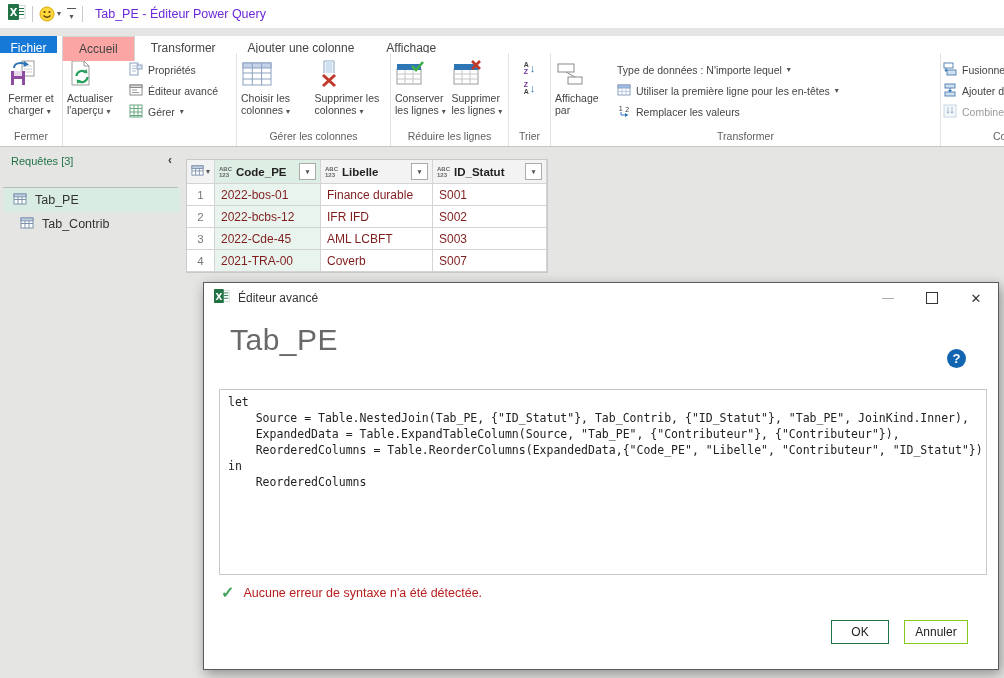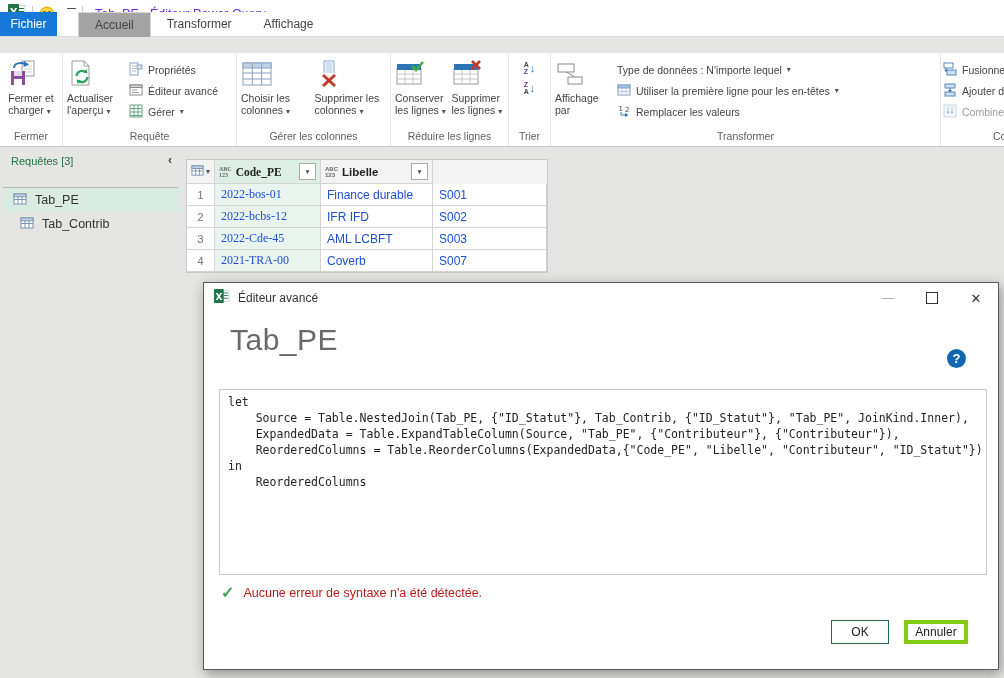--- a/index.html
+++ b/index.html
@@ -8,27 +8,27 @@
   
   .titlebar{position:absolute;left:0;top:0;width:1004px;height:28px;background:#fff;
             display:flex;align-items:center;padding-left:8px;box-sizing:border-box;gap:6px;}
   .tb-sep{width:1px;height:16px;background:#c9c9c9;}
   .tb-title{font-size:12.5px;color:#6d28d9;margin-left:6px;white-space:nowrap;}
   .qat{display:flex;align-items:center;gap:2px;}
   .caret{font-size:8px;color:#555;line-height:8px;}
   .qat-collapse{display:flex;flex-direction:column;align-items:center;line-height:5px;}
   .qat-collapse .bar{width:9px;height:1px;background:#555;margin-bottom:2px;}
   
-  .tabrow{position:absolute;left:0;top:12px;width:1004px;height:25px;background:#fff;
+  .tabrow{position:absolute;left:0;top:36px;width:1004px;height:25px;background:#fff;
           display:flex;align-items:stretch;border-bottom:1px solid #dcdcdc;box-sizing:border-box;}
   .filetab{width:57px;background:#1679d7;color:#fff;font-size:12px;display:flex;
            align-items:center;justify-content:center;}
   .tab{display:flex;align-items:center;padding:0 16px;font-size:12px;color:#444;}
-  .tab.active{border:1px solid #d5d5d5;border-bottom:none;background:#a3a3a3;margin-bottom:-1px;
-              position:relative;z-index:2;margin-left:21px;}
+  .tab.active{border:1px solid #d5d5d5;border-bottom:none;background:#fca5a5;margin-bottom:-1px;
+              position:relative;z-index:2;margin-left:5px;}
   
   .ribbon{position:absolute;left:0;top:53px;width:1004px;height:94px;background:#fff;
           border-bottom:1px solid #c6c6c6;box-sizing:border-box;display:flex;overflow:hidden;}
   .rgroup{display:flex;flex-direction:column;border-right:1px solid #e3e3e3;box-sizing:border-box;flex:none;}
   .rg-content{flex:1;display:flex;align-items:flex-start;padding:3px 2px 0 2px;}
   .rg-label{text-align:center;font-size:10.5px;color:#5f5f5f;padding:1px 0 4px;white-space:nowrap;}
   .bigbtn{display:flex;flex-direction:column;align-items:flex-start;font-size:10.5px;line-height:12px;
           color:#444;text-align:center;padding:2px 2px;box-sizing:border-box;}
   .bigbtn .ic{height:32px;display:flex;align-items:center;justify-content:center;margin-bottom:2px;}
   .smallcol{display:flex;flex-direction:column;gap:3px;padding-top:5px;}
@@ -46,27 +46,27 @@
   .sb-item{display:flex;align-items:center;gap:8px;height:24px;padding-left:20px;font-size:12.5px;color:#333;}
   .sb-item.sel{background:#d9ece3;margin:0 1px 0 4px;padding-left:9px;}
   
   .grid{position:absolute;left:186px;top:159px;background:#fff;border:1px solid #c9c9c9;}
   .g-header{display:flex;height:24px;background:#f3f3f3;}
   .g-row{display:flex;height:22px;background:#fff;}
   .gc{box-sizing:border-box;border-right:1px solid #d4d4d4;border-bottom:1px solid #d4d4d4;
       display:flex;align-items:center;}
   .corner{width:28px;justify-content:center;gap:2px;background:#f3f3f3;}
   .hcell{padding:0 4px;gap:4px;font-weight:bold;font-size:11.5px;color:#222;}
-  .c1{width:106px;font-family:Liberation Serif, serif;} .c2{width:112px;} .c3{width:114px;}
+  .c1{width:106px;} .c2{width:112px;} .c3{width:114px;}
   .typeicon{display:flex;flex-direction:column;font-size:6px;line-height:6px;color:#666;font-weight:bold;}
   .filterbtn{margin-left:auto;width:15px;height:15px;border:1px solid #ababab;background:#fff;
              display:flex;align-items:center;justify-content:center;}
   .filterbtn .caret{font-size:7px;}
   .num{width:28px;justify-content:center;font-size:11.5px;color:#777;}
-  .cell{padding:0 6px;font-size:12px;color:#1d4ed8;}
+  .cell{padding:0 6px;font-size:12px;color:#7f1d1d;}
   .selh{background:#ddeee5;}
   .selc{background:#e9f4ee;}
   
   .dialog{position:absolute;left:203px;top:282px;width:796px;height:388px;background:#fff;
           border:1px solid #5a5a5a;box-shadow:2px 4px 12px rgba(0,0,0,.38);box-sizing:border-box;}
   .dlg-titlebar{height:30px;display:flex;align-items:center;padding-left:10px;gap:8px;}
   .dlg-title{font-size:12px;color:#333;}
   .dlg-controls{margin-left:auto;display:flex;align-items:center;height:30px;}
   .wbtn{width:44px;height:30px;display:flex;align-items:center;justify-content:center;
         font-size:13px;color:#333;}
@@ -81,21 +81,21 @@
            background:#fff;box-sizing:border-box;overflow:hidden;}
   .codebox pre{margin:0;padding:4px 8px;font-family:"DejaVu Sans Mono",monospace;font-size:11.5px;
                line-height:16px;color:#222;}
   .statusrow{position:absolute;left:17px;top:300px;display:flex;align-items:center;gap:9px;}
   .checkmark{color:#42a35c;font-size:16px;font-weight:bold;}
   .statustext{font-size:12.5px;color:#b91c1c;}
   .dlg-buttons{position:absolute;right:30px;top:337px;display:flex;gap:15px;}
   .btn{height:24px;background:#fff;font-size:12px;color:#222;display:flex;align-items:center;
        justify-content:center;box-sizing:border-box;}
   .btn.ok{width:58px;border:1px solid #217346;}
-  .btn.cancel{width:64px;border:4px solid #84cc16;}
+  .btn.cancel{width:64px;border:1px solid #84cc16;}
 </style>
 </head>
 <body>
 
 <div class="screen">
 
   <div class="titlebar">
     <span>
       <svg width="18" height="18" viewBox="0 0 18 18">
         <rect x="10" y="2.5" width="7" height="13" fill="#fff" stroke="#a5c4b2" stroke-width="0.6"></rect>
@@ -123,20 +123,21 @@
       <span class="caret">▾</span>
     </span>
     <span class="tb-sep"></span>
     <span class="tb-title">Tab_PE - Éditeur Power Query</span>
   </div>
 
   <div class="tabrow">
     <div class="filetab">Fichier</div>
     <div class="tab active">Accueil</div>
     <div class="tab">Transformer</div>
+    <div class="tab">Ajouter une colonne</div>
     <div class="tab">Affichage</div>
   </div>
 
   <div class="ribbon">
 
     <div class="rgroup" style="width:63px">
       <div class="rg-content" style="justify-content:center">
         <div class="bigbtn">
           <span class="ic">
             <svg width="30" height="30" viewBox="0 0 30 30">
@@ -200,21 +201,20 @@
               <svg width="14" height="14" viewBox="0 0 14 14">
                   <rect x="1" y="1" width="12" height="12" fill="#fff" stroke="#6aa884"></rect>
                   <path d="M1 4.5h12M1 8h12M1 11.5h12M5 1v12M9 1v12" stroke="#6aa884"></path>
                 </svg>
             </span>
             <span>Gérer</span>
             <span class="caret">▾</span>
           </div>
         </div>
       </div>
-      <div class="rg-label">Requête</div>
     </div>
 
     <div class="rgroup" style="width:154px">
       <div class="rg-content" style="justify-content:center">
         <div class="bigbtn" style="width:74px">
           <span class="ic">
             <svg width="32" height="28" viewBox="0 0 32 28">
               <rect x="2" y="3" width="28" height="22" fill="#fff" stroke="#8aa0c0"></rect>
               <rect x="2" y="3" width="28" height="5" fill="#c4d2e8" stroke="#8aa0c0"></rect>
               <path d="M2 13h28M2 19h28M11.3 3v22M20.6 3v22" stroke="#8aa0c0"></path>
@@ -424,20 +424,30 @@
         <span class="filterbtn">
             <span class="caret">▾</span>
           </span>
       </div>
       <div class="gc hcell c2">
         <span class="typeicon">
           <span>ABC</span>
             <span>123</span>
         </span>
         <span>Libelle</span>
+        <span class="filterbtn">
+            <span class="caret">▾</span>
+          </span>
+      </div>
+      <div class="gc hcell c3">
+        <span class="typeicon">
+          <span>ABC</span>
+            <span>123</span>
+        </span>
+        <span>ID_Statut</span>
         <span class="filterbtn">
             <span class="caret">▾</span>
           </span>
       </div>
     </div>
     <div class="g-row">
       <div class="gc num">1</div>
       <div class="gc cell c1 selc">2022-bos-01</div>
       <div class="gc cell c2">Finance durable</div>
       <div class="gc cell c3">S001</div>

